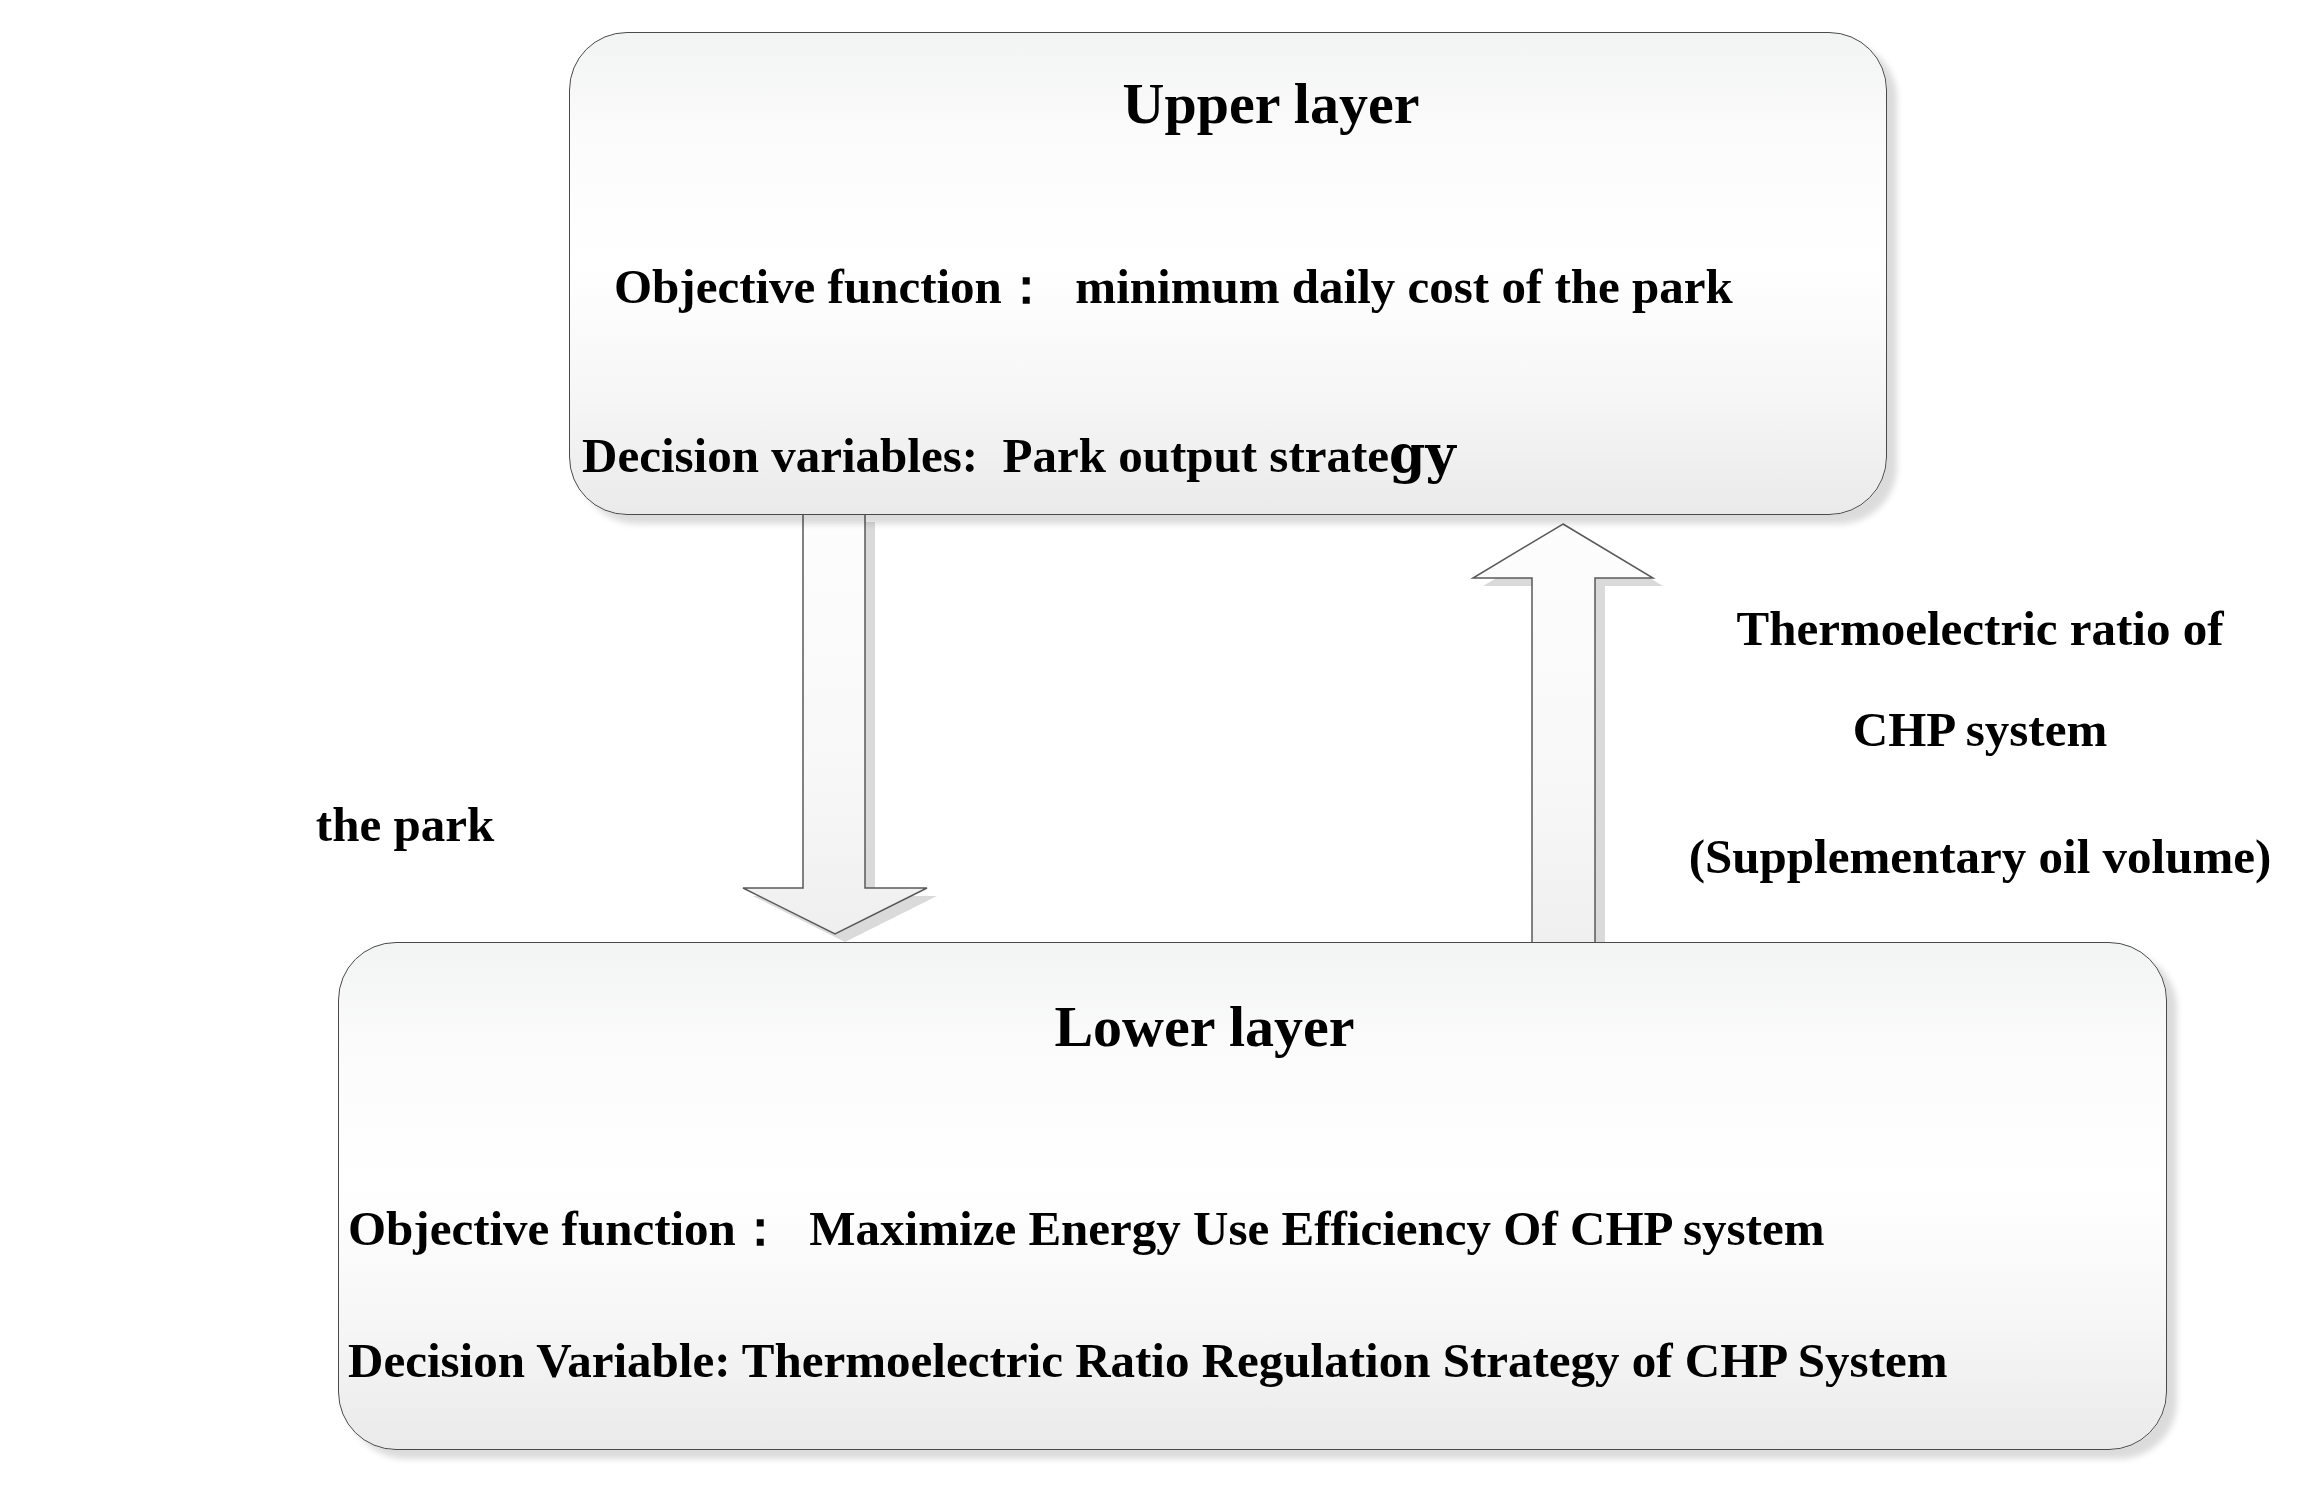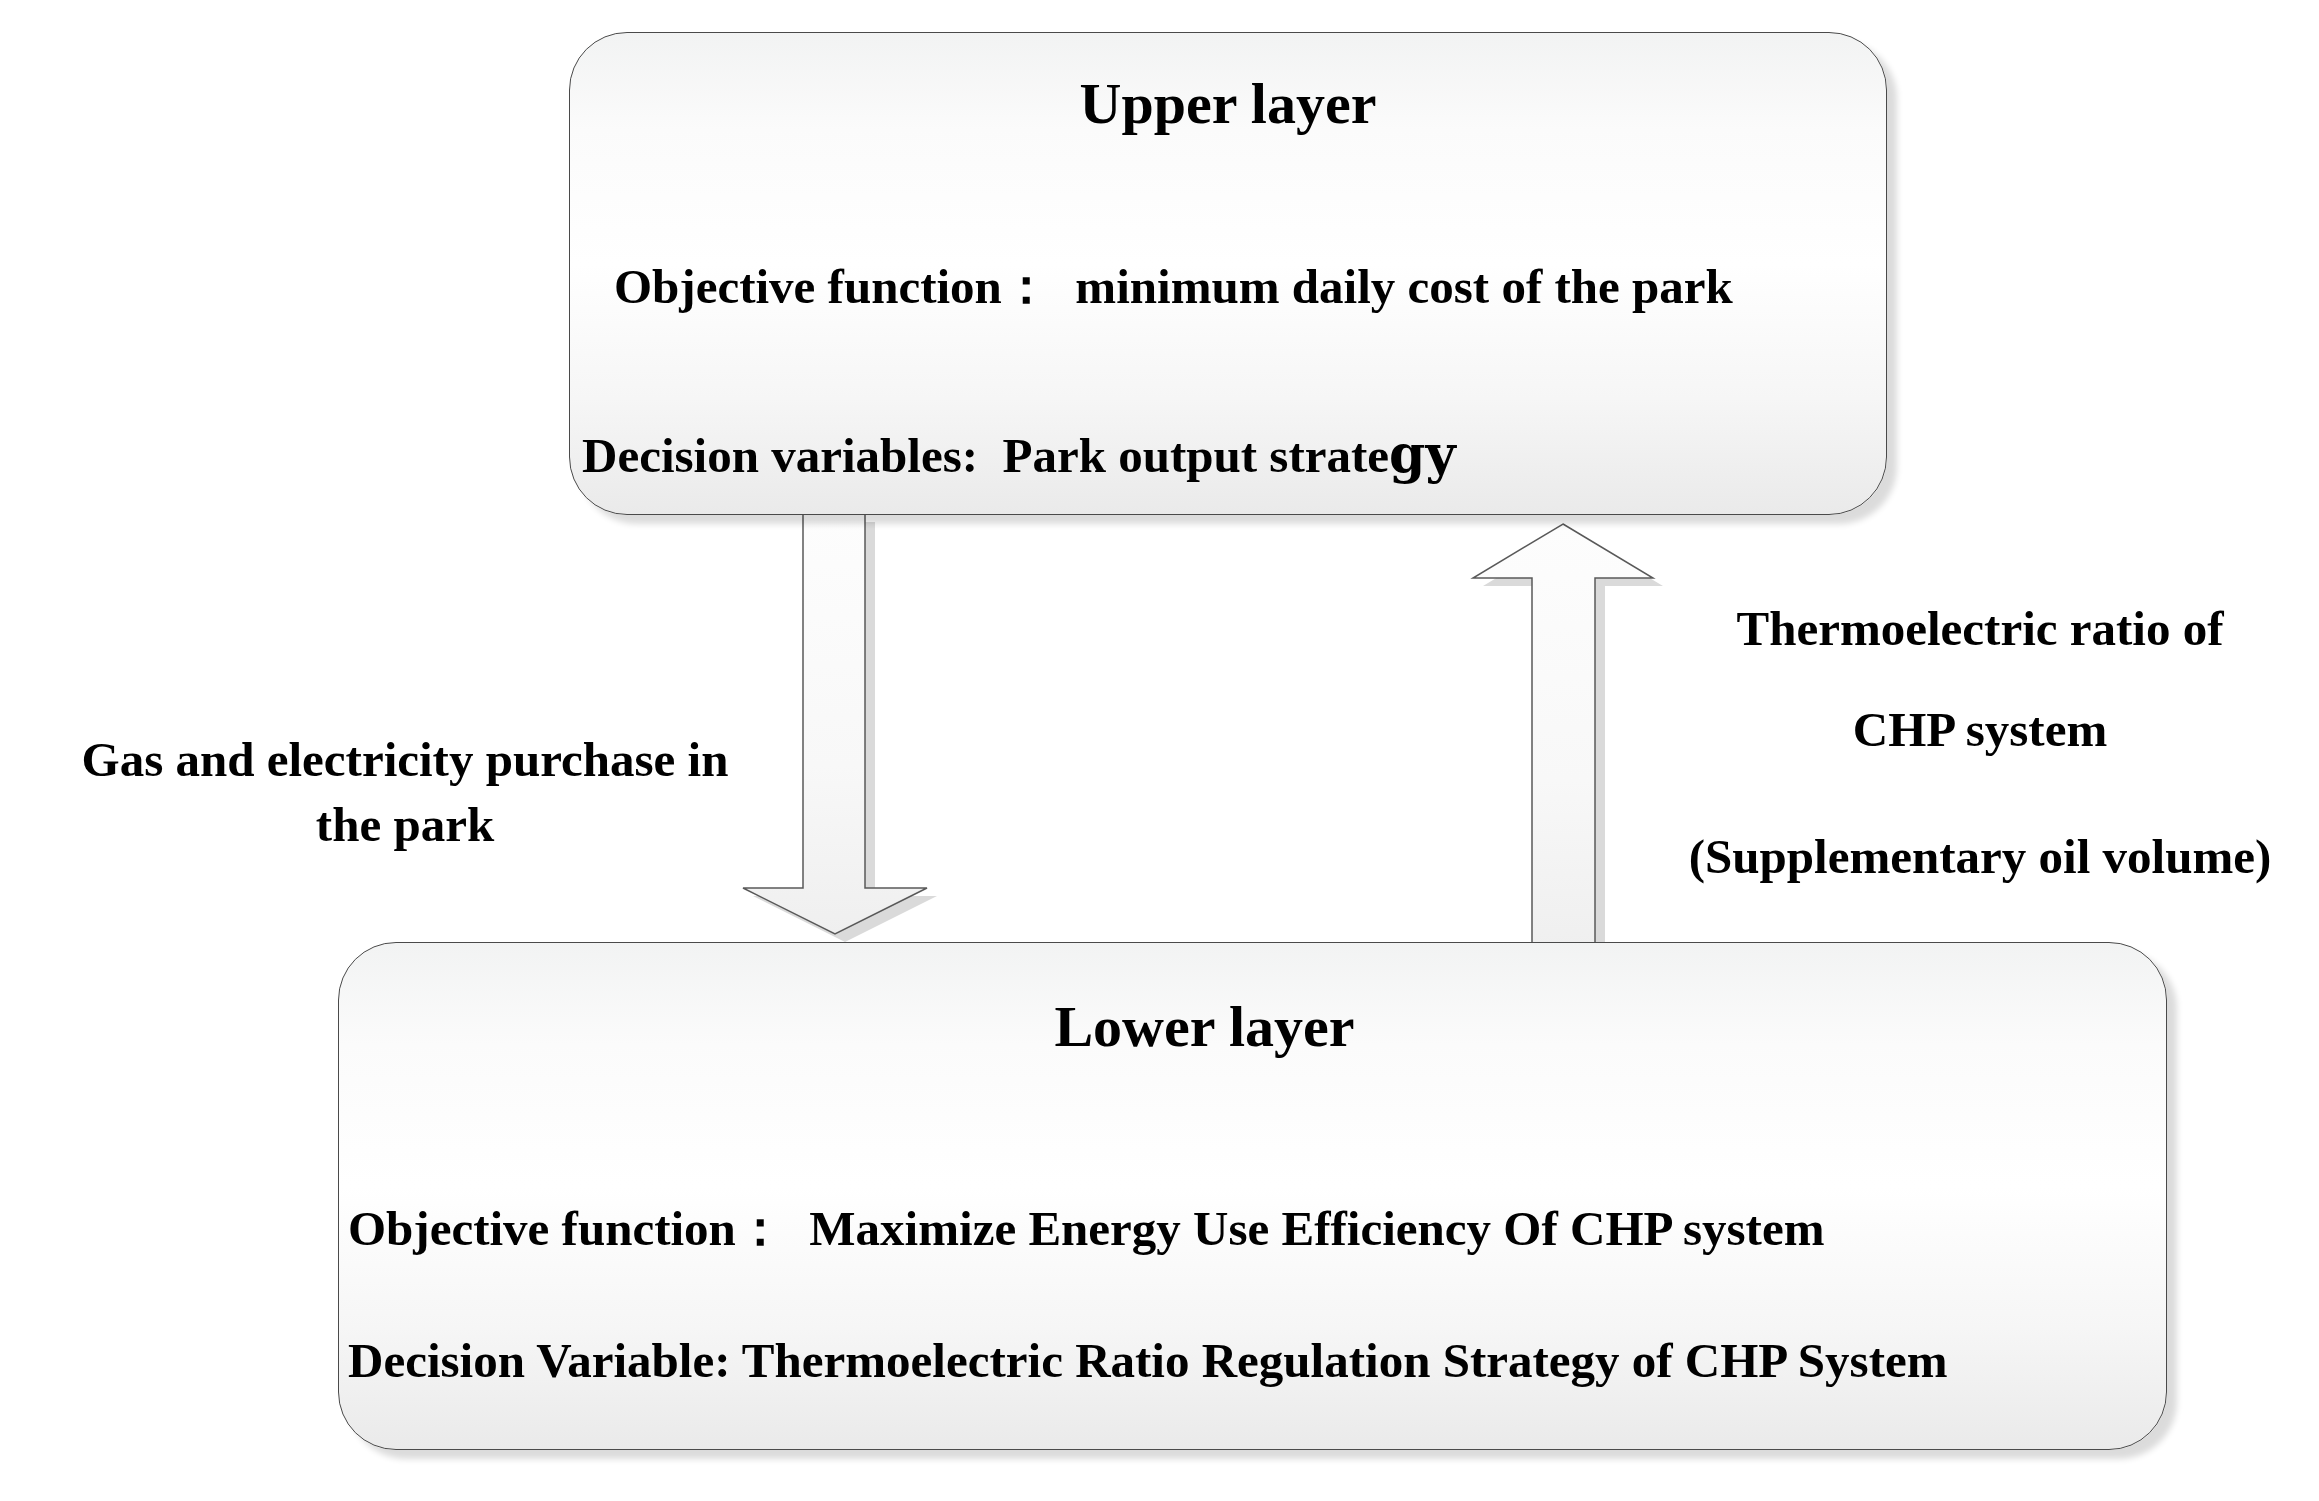--- a/index.html
+++ b/index.html
@@ -31,21 +31,21 @@
   .box-upper { left: 569px; top: 32px;  width: 1318px; height: 483px; }
   .box-lower { left: 338px; top: 942px; width: 1829px; height: 508px; }
   .txt {
     position: absolute;
     z-index: 3;
     font-weight: bold;
     line-height: 1.18;
     white-space: pre;
   }
   .box-title { font-size: 58px; text-align: center; }
-  .title-upper { left: 569px; top: 70px;  width: 1318px; }
+  .title-upper { left: 569px; top: 70px;  width: 1318px; padding-left: 43px; }
   .title-lower { left: 338px; top: 993px; width: 1733px; }
   .body-line { font-size: 49px; text-align: left; }
   .u-line1 { left: 582px; top: 258px; margin-left: 32px; }
   .u-line2 { left: 582px; top: 403px; margin-top: 20px; }
   .l-line1 { left: 348px; top: 1200px; }
   .l-line2 { left: 348px; top: 1332px; }
   .suffix-alt { font-family: "DejaVu Serif", serif; font-size: 52px; }
   .side-label { font-size: 49px; text-align: center; }
   .left-block  { left: 10px;   width: 790px; }
   .ll1 { top: 604px; }
@@ -86,20 +86,19 @@
   <div class="layer-box box-upper"></div>
   <div class="txt box-title title-upper">Upper layer</div>
   <div class="txt body-line u-line1">Objective function：  minimum daily cost of the park</div>
   <div class="txt body-line u-line2"><span>Decision variables:  Park output strate</span><span class="suffix-alt">gy</span></div>
 
   <div class="layer-box box-lower"></div>
   <div class="txt box-title title-lower">Lower layer</div>
   <div class="txt body-line l-line1">Objective function：  Maximize Energy Use Efficiency Of CHP system</div>
   <div class="txt body-line l-line2">Decision Variable: Thermoelectric Ratio Regulation Strategy of CHP System</div>
 
-  <div class="txt side-label left-block ll2">Gas and electricity purchase in</div>
   <div class="txt side-label left-block ll3">the park</div>
 
   <div class="txt side-label right-block rl1">Thermoelectric ratio of</div>
   <div class="txt side-label right-block rl2">CHP system</div>
   <div class="txt side-label right-block rl3">(Supplementary oil volume)</div>
 
 </div>
 
 </body></html>

